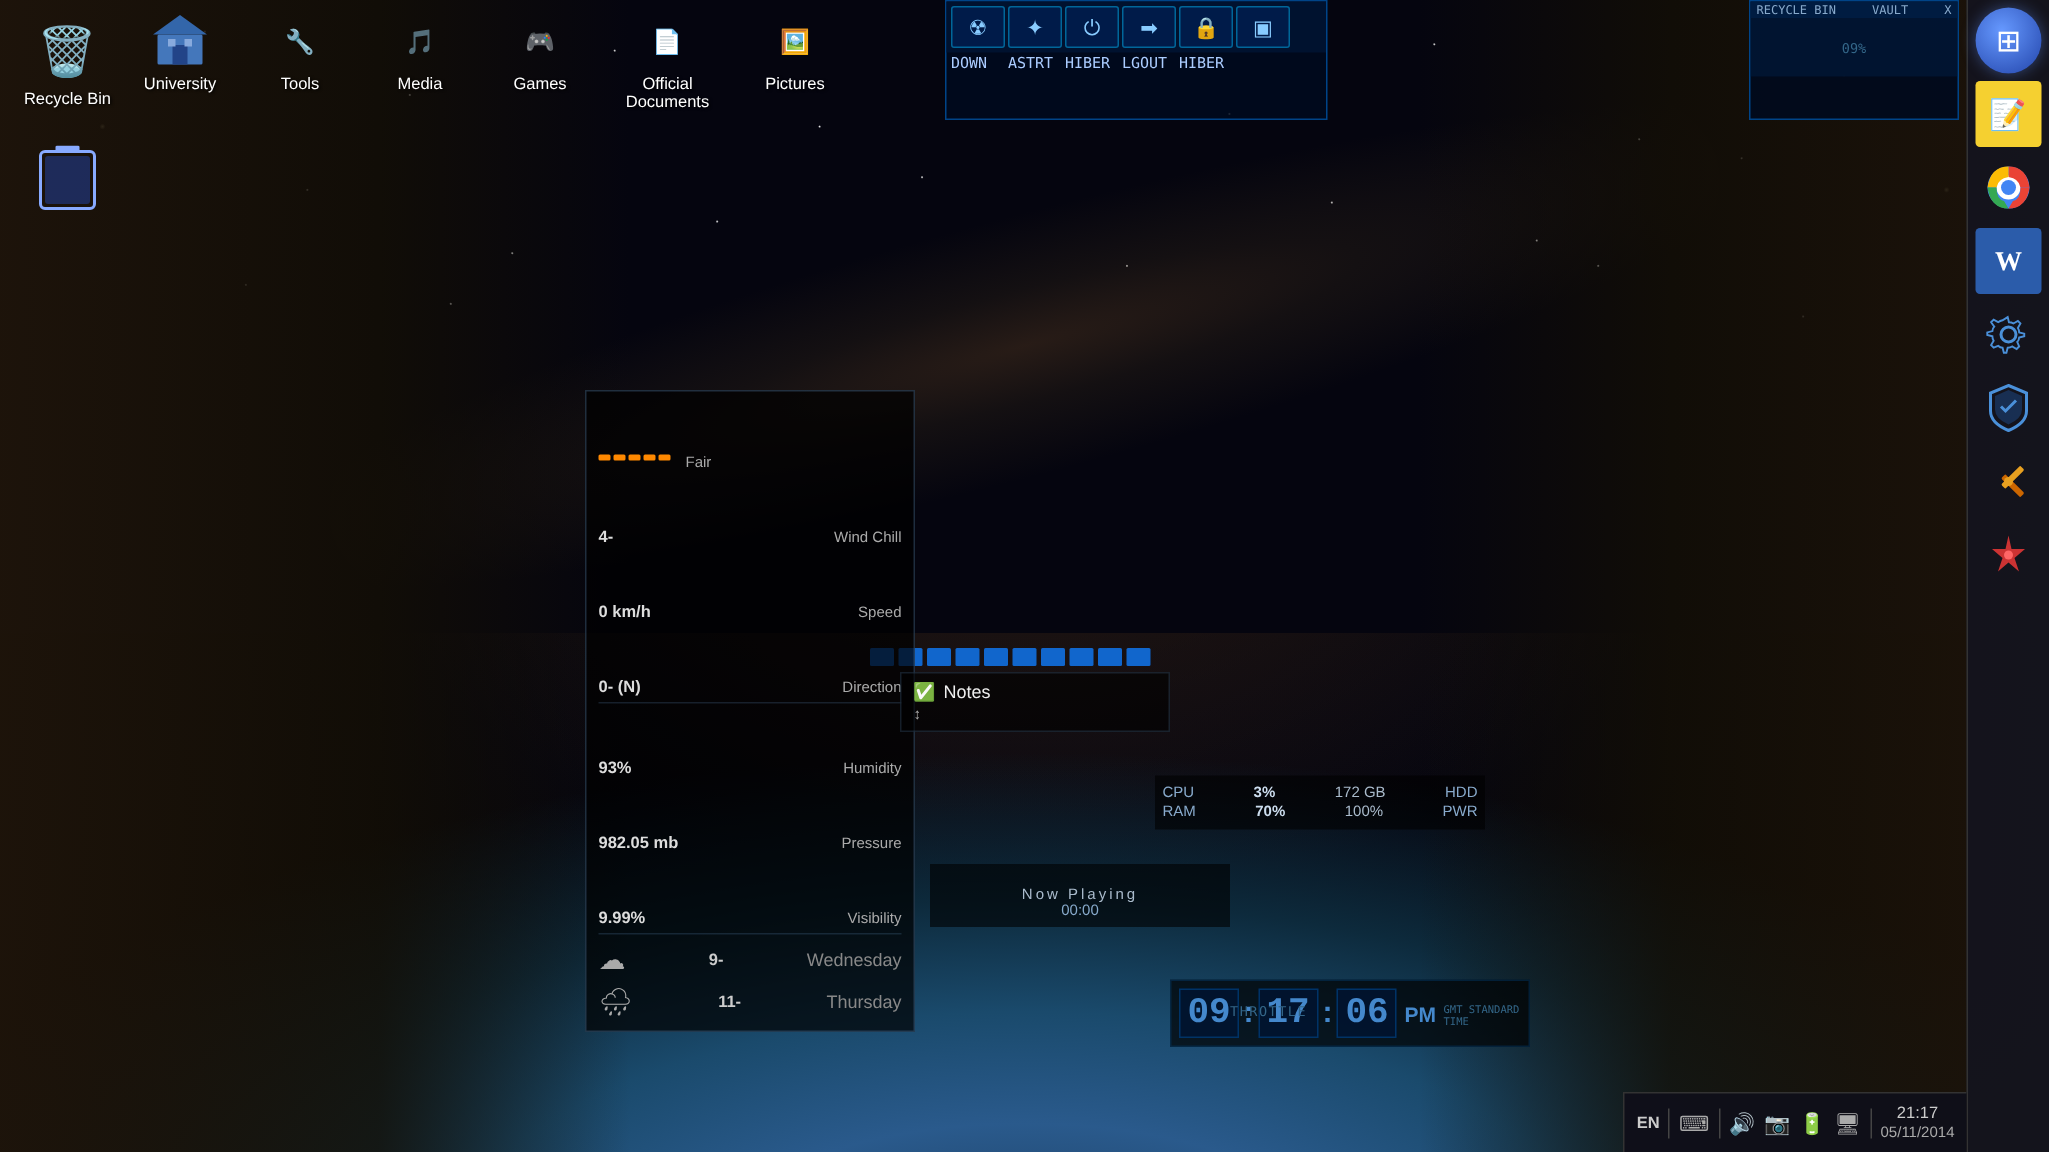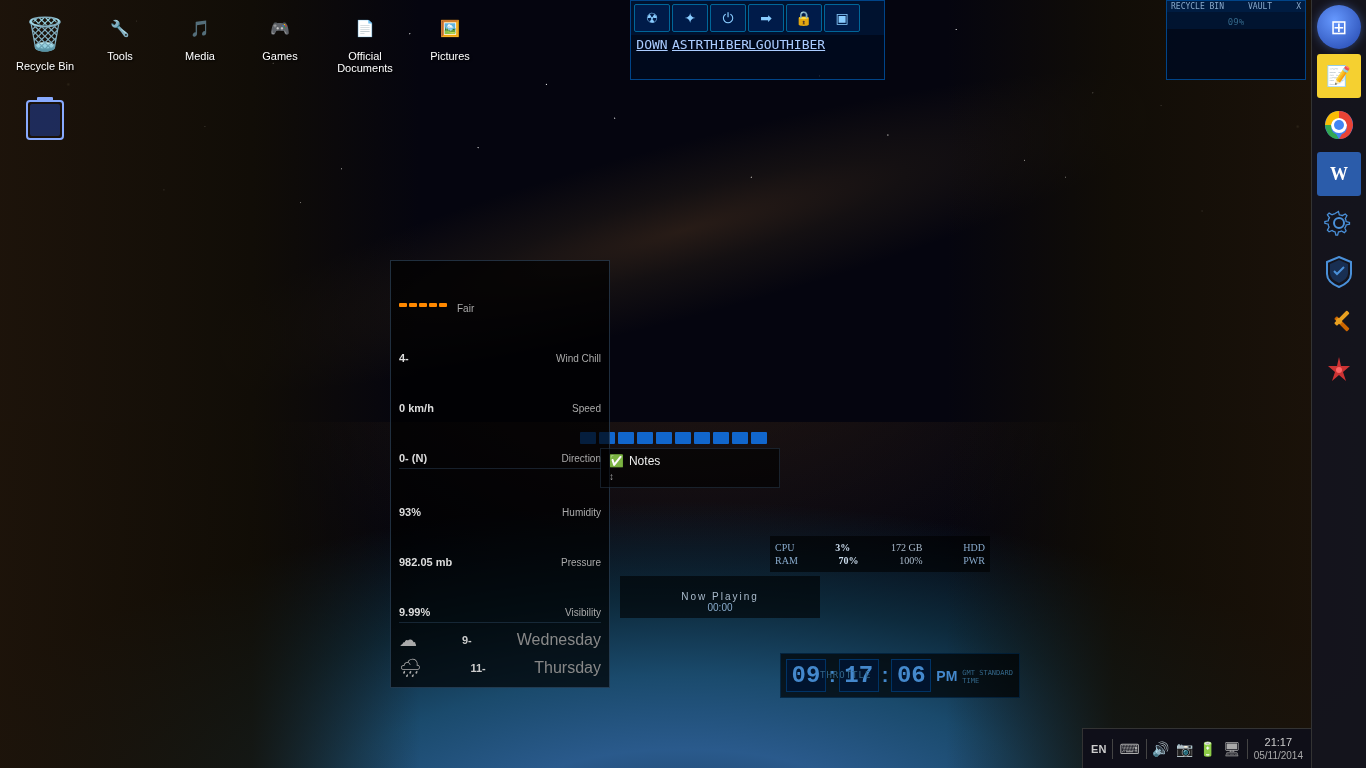--- a/index.html
+++ b/index.html
@@ -197,25 +197,24 @@
       font-size: 14px;
       cursor: pointer;
     }
     .hud-labels {
       display: flex;
       gap: 2px;
       padding: 2px 3px;
     }
     .hud-label-item {
       width: 36px;
-      text-align: center;
+      text-align: left;
       color: #aaccff;
-      font-size: 13px;
+      font-size: 10px;
       font-family: monospace;
-      text-decoration: underline;
     }
 
     
     #recycle-widget {
       position: absolute;
       top: 0;
       right: 60px;
       width: 140px;
       height: 80px;
       background: rgba(0,10,30,0.9);
@@ -301,21 +300,21 @@
       border-radius: 1px;
     }
     .weather-forecast {
       display: flex;
       justify-content: space-between;
       align-items: center;
       padding: 3px 0;
     }
     .forecast-icon { font-size: 18px; color: #aaa; }
     .forecast-temp { font-size: 11px; color: #ccc; font-weight: bold; }
-    .forecast-day { font-size: 16px; color: #888; }
+    .forecast-day { font-size: 12px; color: #888; }
 
     
     #notes-widget {
       position: absolute;
       bottom: 280px;
       left: 600px;
       width: 180px;
       background: rgba(0,0,0,0.6);
       border: 1px solid rgba(100,150,200,0.2);
       z-index: 20;
@@ -329,29 +328,28 @@
       gap: 5px;
       font-size: 12px;
       color: #eee;
       margin-bottom: 3px;
     }
     .notes-arrow { color: #aaa; font-size: 10px; }
 
     
     #stats-widget {
       position: absolute;
-      bottom: 196px;
+      bottom: 215px;
       left: 770px;
       width: 220px;
       background: rgba(0,0,0,0.6);
       z-index: 20;
       padding: 5px;
       color: #ccc;
       font-size: 11px;
-      font-family: Liberation Serif, serif;
     }
     .stats-row {
       display: flex;
       justify-content: space-between;
       padding: 1px 0;
     }
     .stat-label { color: #88aacc; font-size: 10px; }
     .stat-value { color: #ccddee; font-size: 10px; font-weight: bold; }
     .stat-unit { color: #aabbcc; font-size: 10px; }
 
@@ -540,20 +538,32 @@
         <rect x="2" y="4" width="36" height="38" rx="3" fill="none" stroke="#88aaff" stroke-width="2"></rect>
         <rect x="5" y="7" width="30" height="32" rx="2" fill="#2244aa" opacity="0.5"></rect>
       </svg>
     </div>
     <div class="icon-label"></div>
   </div>
 </div>
 
 <div id="top-icons">
   <div class="top-icon">
+    <div class="icon-img">
+      <svg width="40" height="40" viewBox="0 0 40 40">
+        <rect x="5" y="15" width="30" height="20" fill="#4477bb" rx="1"></rect>
+        <polygon points="20,2 2,15 38,15" fill="#3366aa"></polygon>
+        <rect x="15" y="22" width="10" height="13" fill="#224488"></rect>
+        <rect x="12" y="18" width="5" height="5" fill="#88aadd"></rect>
+        <rect x="23" y="18" width="5" height="5" fill="#88aadd"></rect>
+      </svg>
+    </div>
+    <div class="icon-label">University</div>
+  </div>
+  <div class="top-icon">
     <div class="icon-img">🔧</div>
     <div class="icon-label">Tools</div>
   </div>
   <div class="top-icon">
     <div class="icon-img">🎵</div>
     <div class="icon-label">Media</div>
   </div>
   <div class="top-icon">
     <div class="icon-img">🎮</div>
     <div class="icon-label">Games</div>
@@ -585,21 +595,21 @@
     <div class="hud-label-item">HIBER</div>
   </div>
 </div>
 
 <div id="recycle-widget">
   <div class="rw-header">
     <span>RECYCLE BIN</span>
     <span>VAULT</span>
     <span style="cursor:pointer">X</span>
   </div>
-  <div style="text-align:center;padding:1px;background:rgba(0,30,70,0.5)">
+  <div style="text-align:center;padding:12px;background:rgba(0,30,70,0.5)">
     <span style="color:#336688;font-size:9px;font-family:monospace">09%</span>
   </div>
 </div>
 
 <div id="weather-widget">
   <div class="weather-row">
     <div class="weather-dots">
       <div class="weather-dot"></div>
       <div class="weather-dot"></div>
       <div class="weather-dot"></div>

